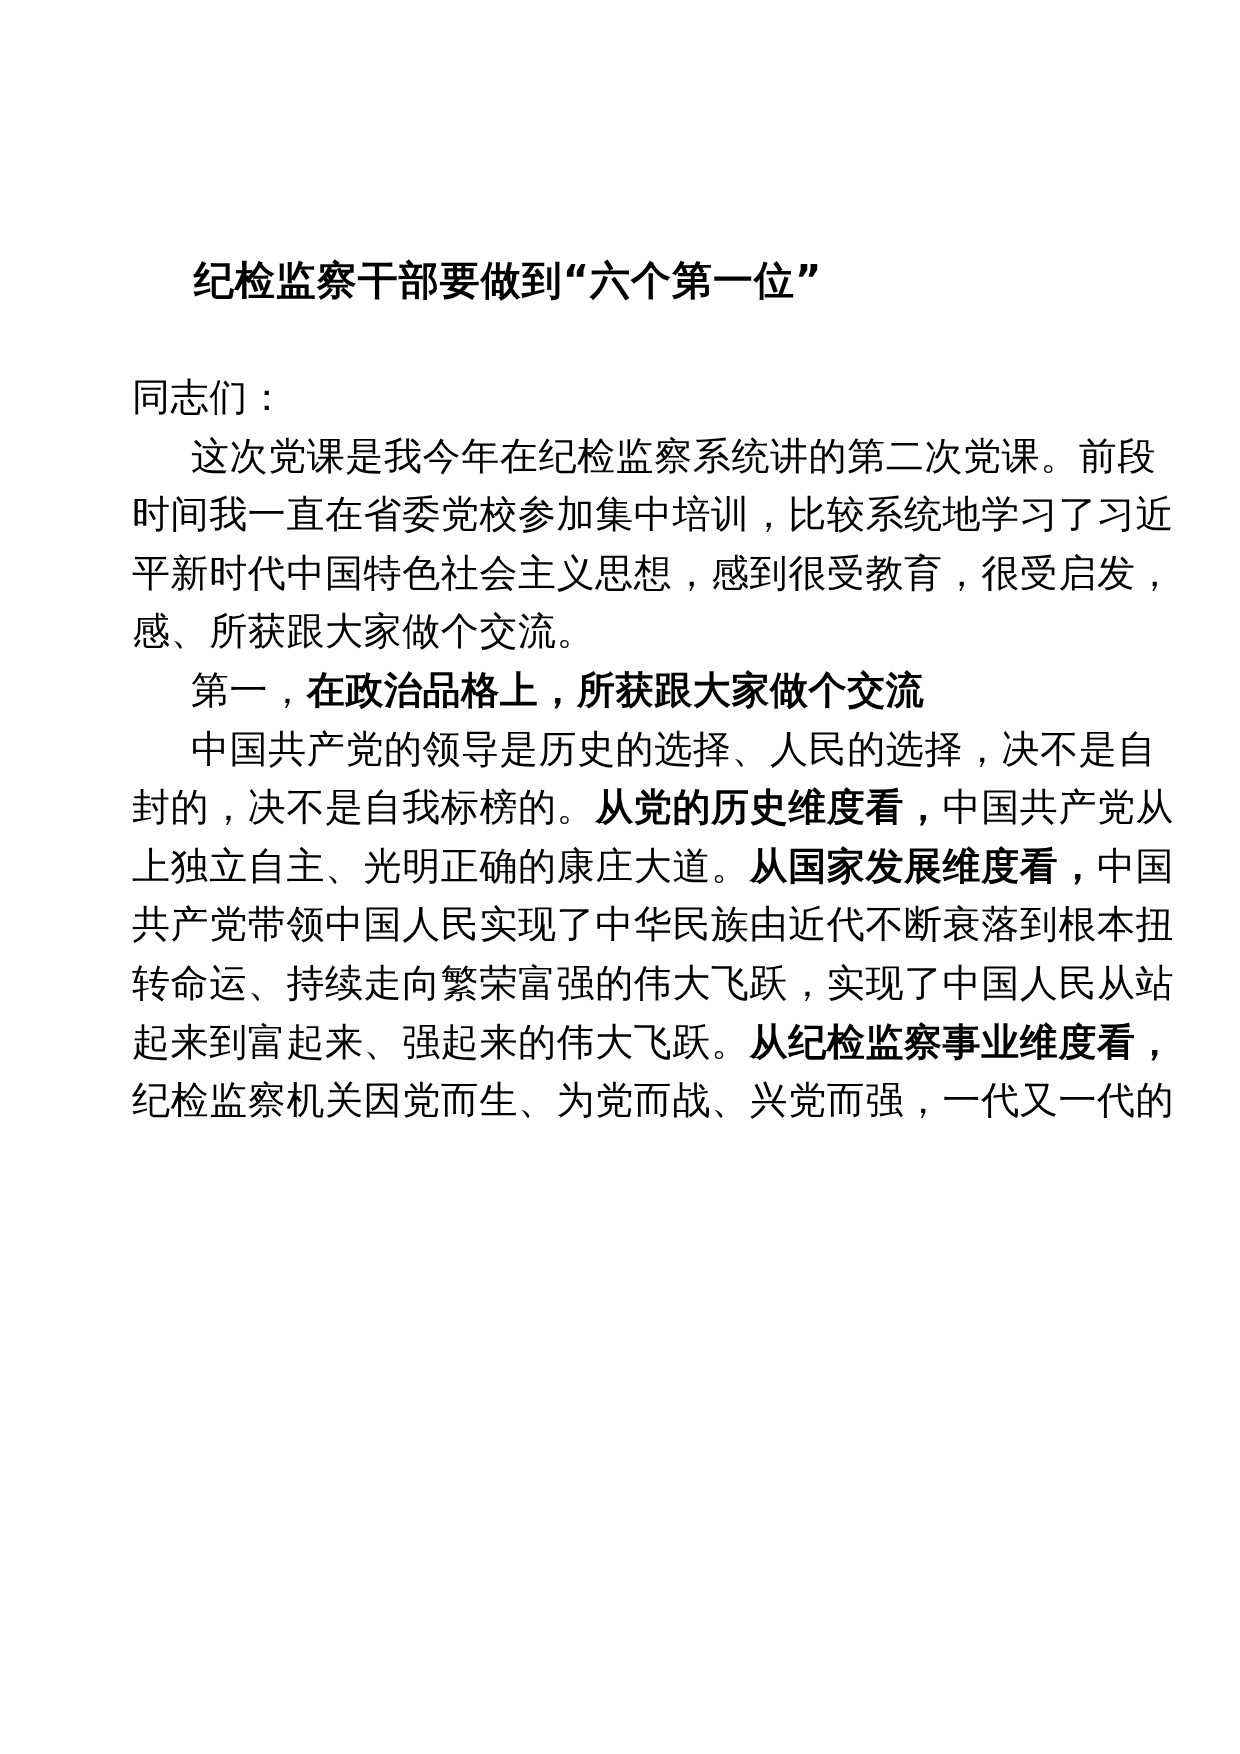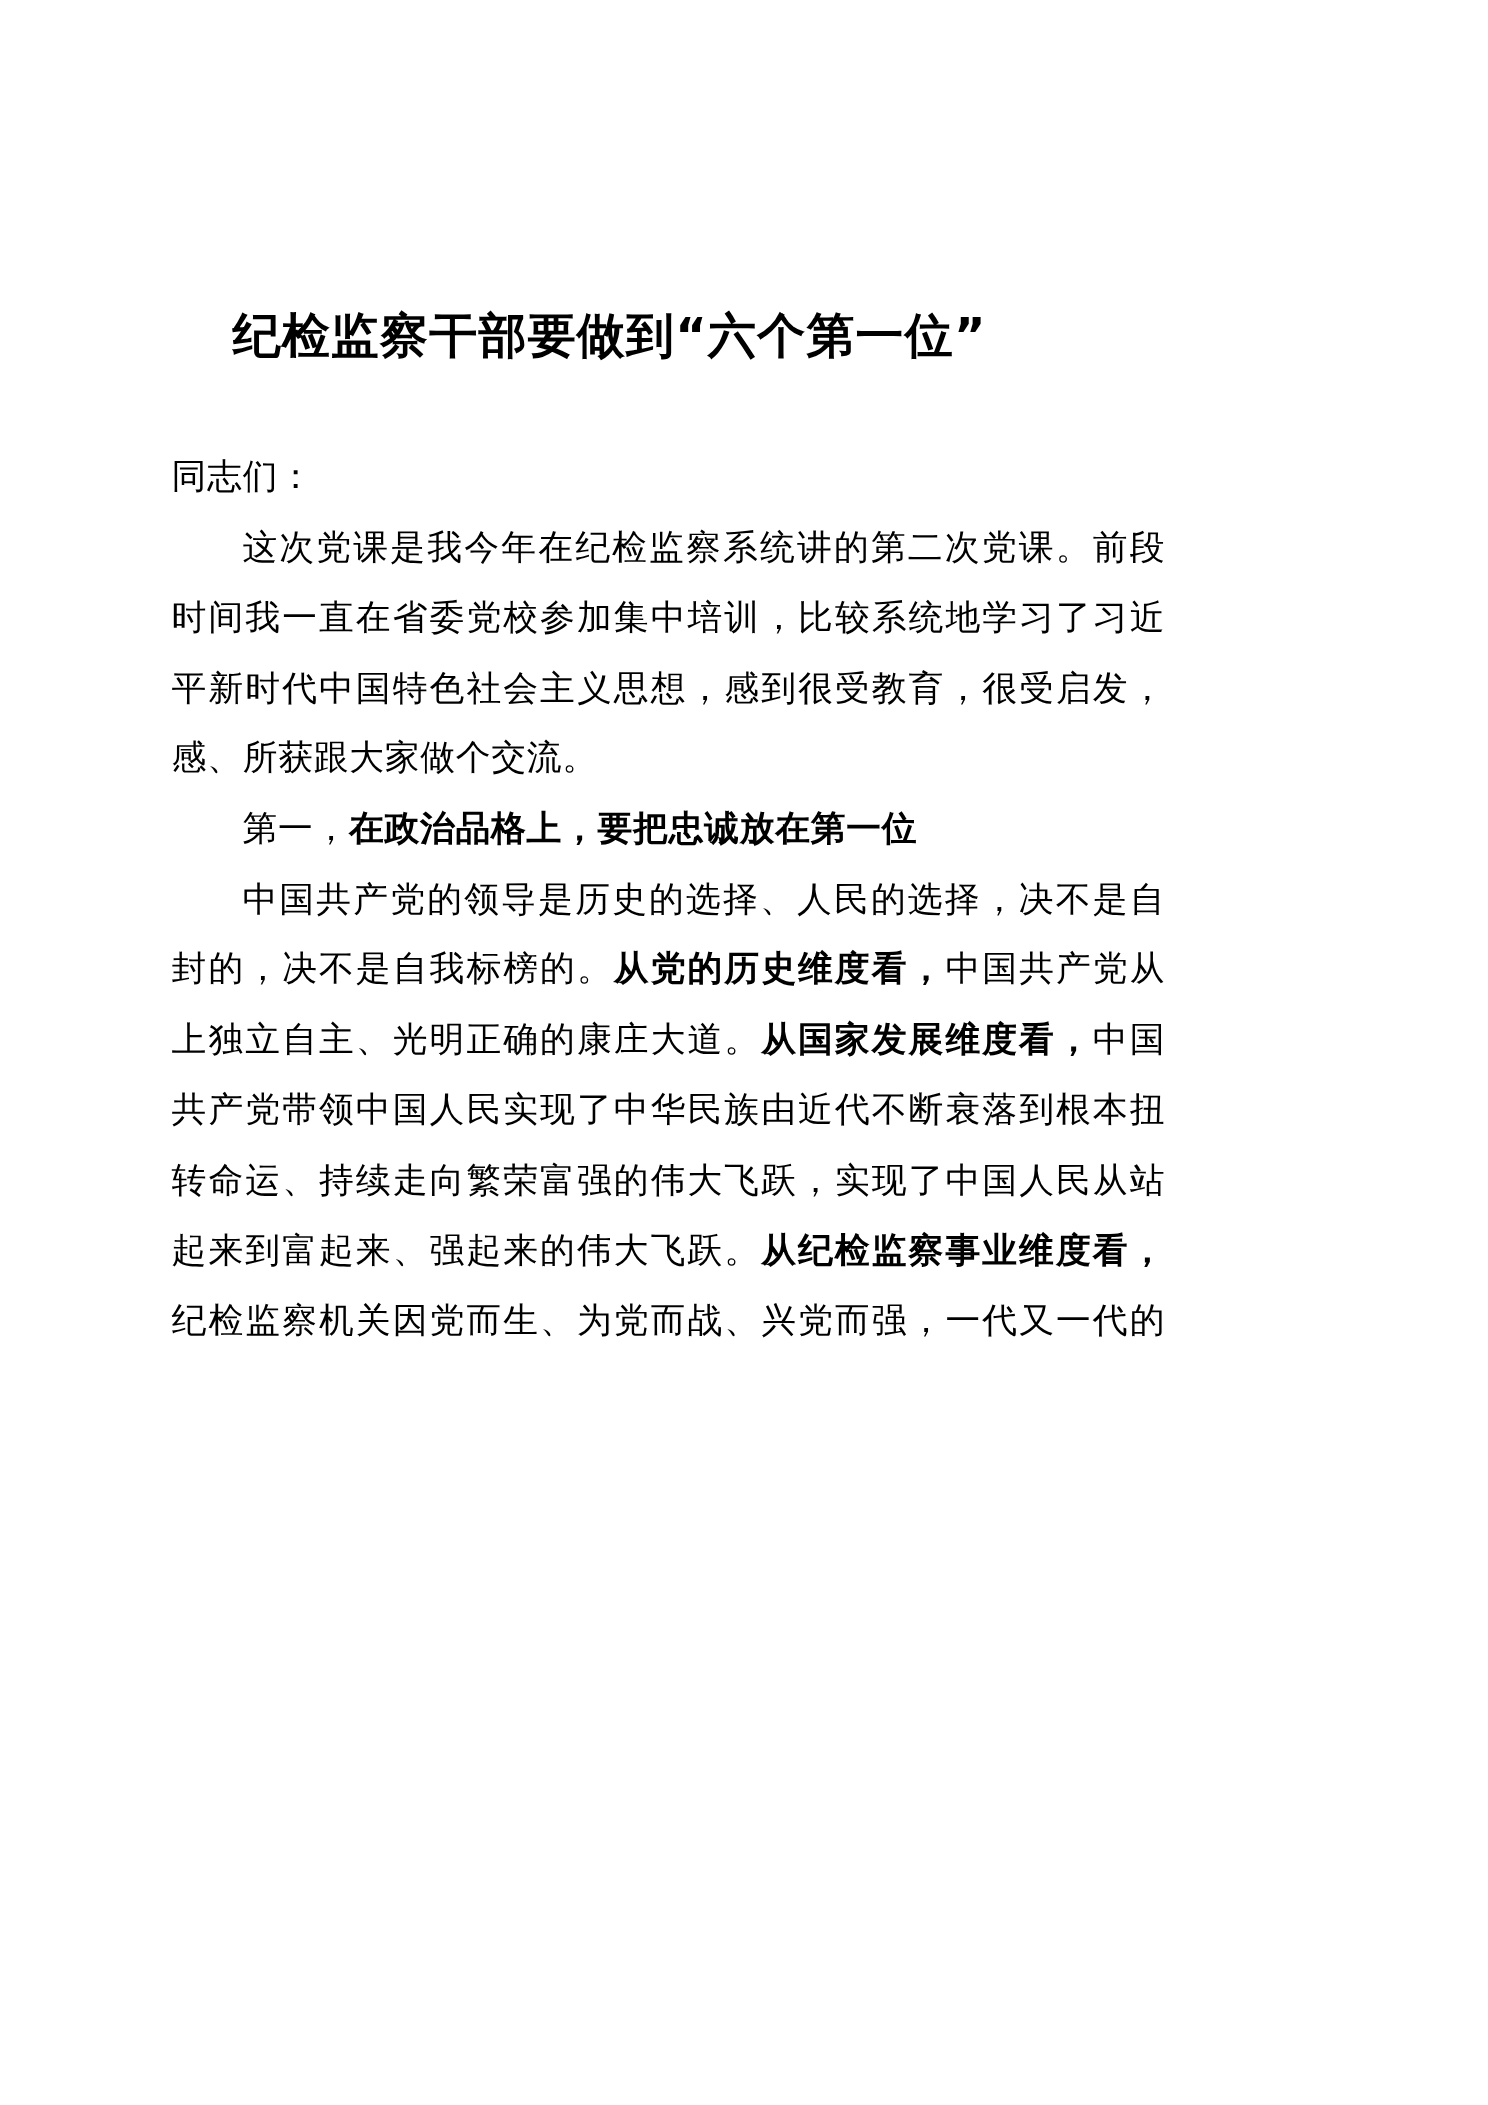--- a/index.html
+++ b/index.html
@@ -30,24 +30,24 @@
     width: 1016px;
     text-align: center;
     font-size: 40px;
     font-weight: bold;
     letter-spacing: 1px;
     line-height: 56px;
     white-space: nowrap;
   }
   .body {
     position: absolute;
-    left: 143px;
+    left: 132px;
     top: 368px;
     width: 828px;
-    font-size: 29px;
+    font-size: 38px;
     line-height: 58.6px;
   }
   .line {
     height: 58.6px;
     white-space: nowrap;
     text-align: justify;
     text-align-last: justify;
     letter-spacing: 0.6px;
   }
   .line.last {
@@ -69,21 +69,21 @@
   <div class="body">
     <div class="line last">同志们：</div>
 
     <div>
       <div class="line indent"><span>这次党课是我今年在纪检监察系统讲的第二次党课。前段</span></div>
       <div class="line"><span>时间我一直在省委党校参加集中培训，比较系统地学习了习近</span></div>
       <div class="line"><span>平新时代中国特色社会主义思想，感到很受教育，很受启发，</span></div>
       <div class="line last"><span>感、所获跟大家做个交流。</span></div>
     </div>
 
-    <div class="line last indent"><span>第一，</span><span class="b">在政治品格上，要把忠诚放在第一位</span></div>
+    <div class="line last indent"><span>第一，</span><span class="b">在政治品格上，所获跟大家做个交流</span></div>
 
     <div>
       <div class="line indent"><span>中国共产党的领导是历史的选择、人民的选择，决不是自</span></div>
       <div class="line"><span>封的，决不是自我标榜的。</span><span class="b">从党的历史维度看，</span><span>中国共产党从</span></div>
       <div class="line"><span>上独立自主、光明正确的康庄大道。</span><span class="b">从国家发展维度看，</span><span>中国</span></div>
       <div class="line"><span>共产党带领中国人民实现了中华民族由近代不断衰落到根本扭</span></div>
       <div class="line"><span>转命运、持续走向繁荣富强的伟大飞跃，实现了中国人民从站</span></div>
       <div class="line"><span>起来到富起来、强起来的伟大飞跃。</span><span class="b">从纪检监察事业维度看，</span></div>
       <div class="line"><span>纪检监察机关因党而生、为党而战、兴党而强，一代又一代的</span></div>
     </div>

